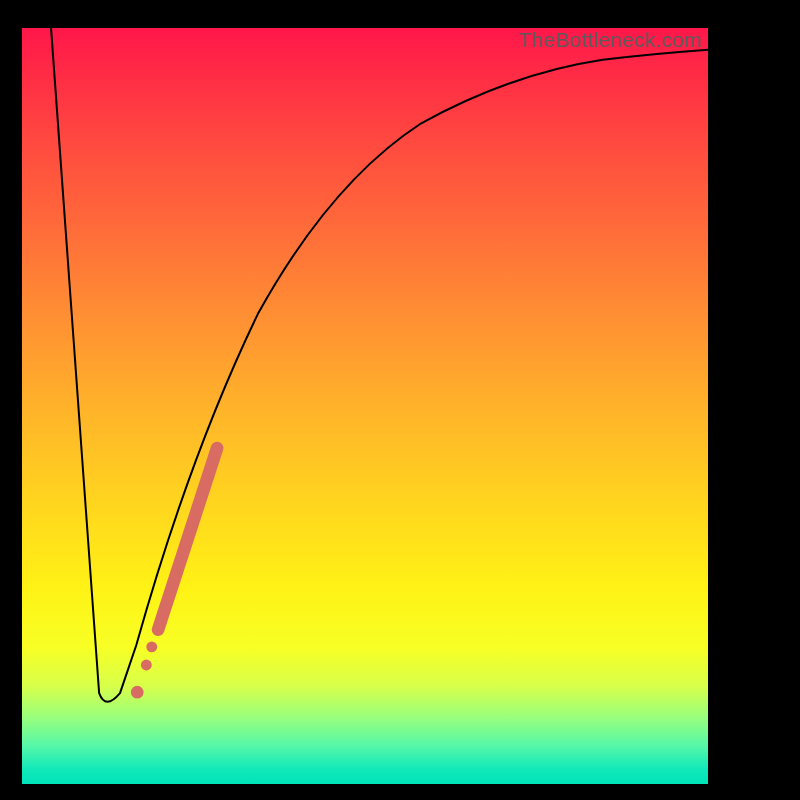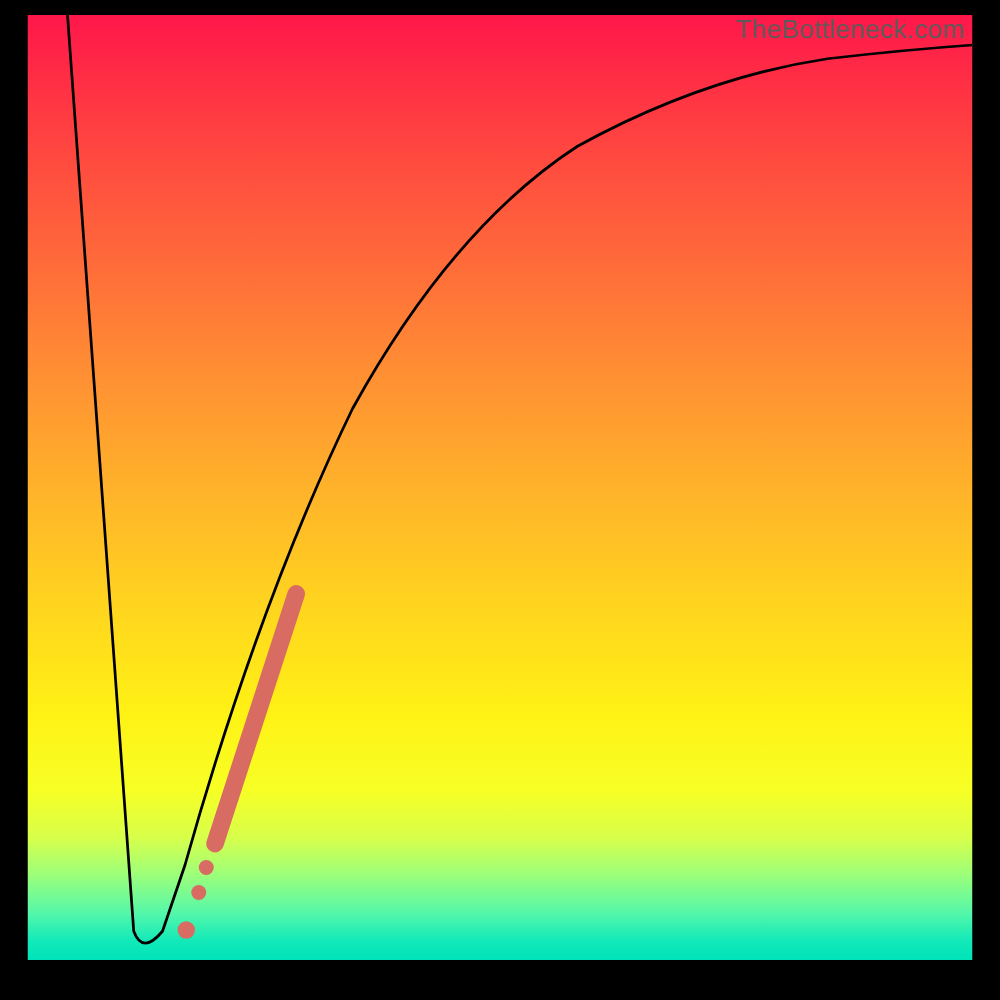--- a/index.html
+++ b/index.html
@@ -13,22 +13,22 @@
   }
   .frame {
     position: relative;
     width: 800px;
     height: 800px;
     background: #000;
   }
   .plot {
     position: absolute;
     left: 22px;
-    top: 12px;
-    width: 756px;
+    top: 28px;
+    width: 686px;
     height: 756px;
     overflow: hidden;
   }
   .gradient {
     position: absolute;
     inset: 0;
     background: linear-gradient(to bottom,
       #ff174a 0%,
       #ff2b45 6%,
       #ff4640 14%,

